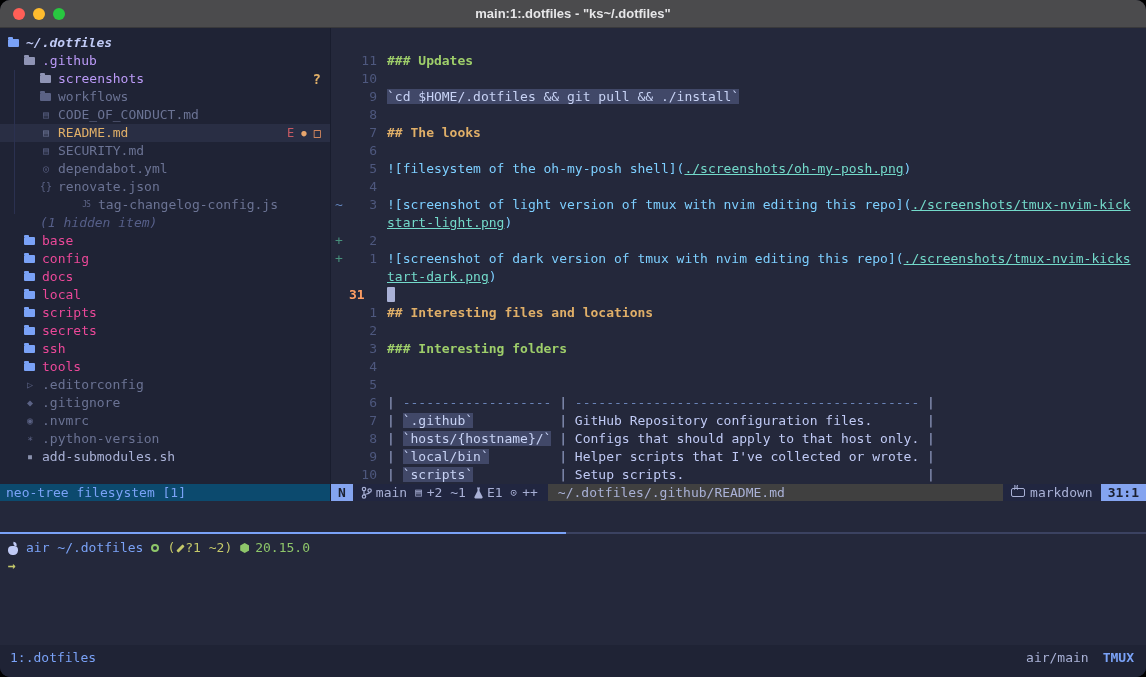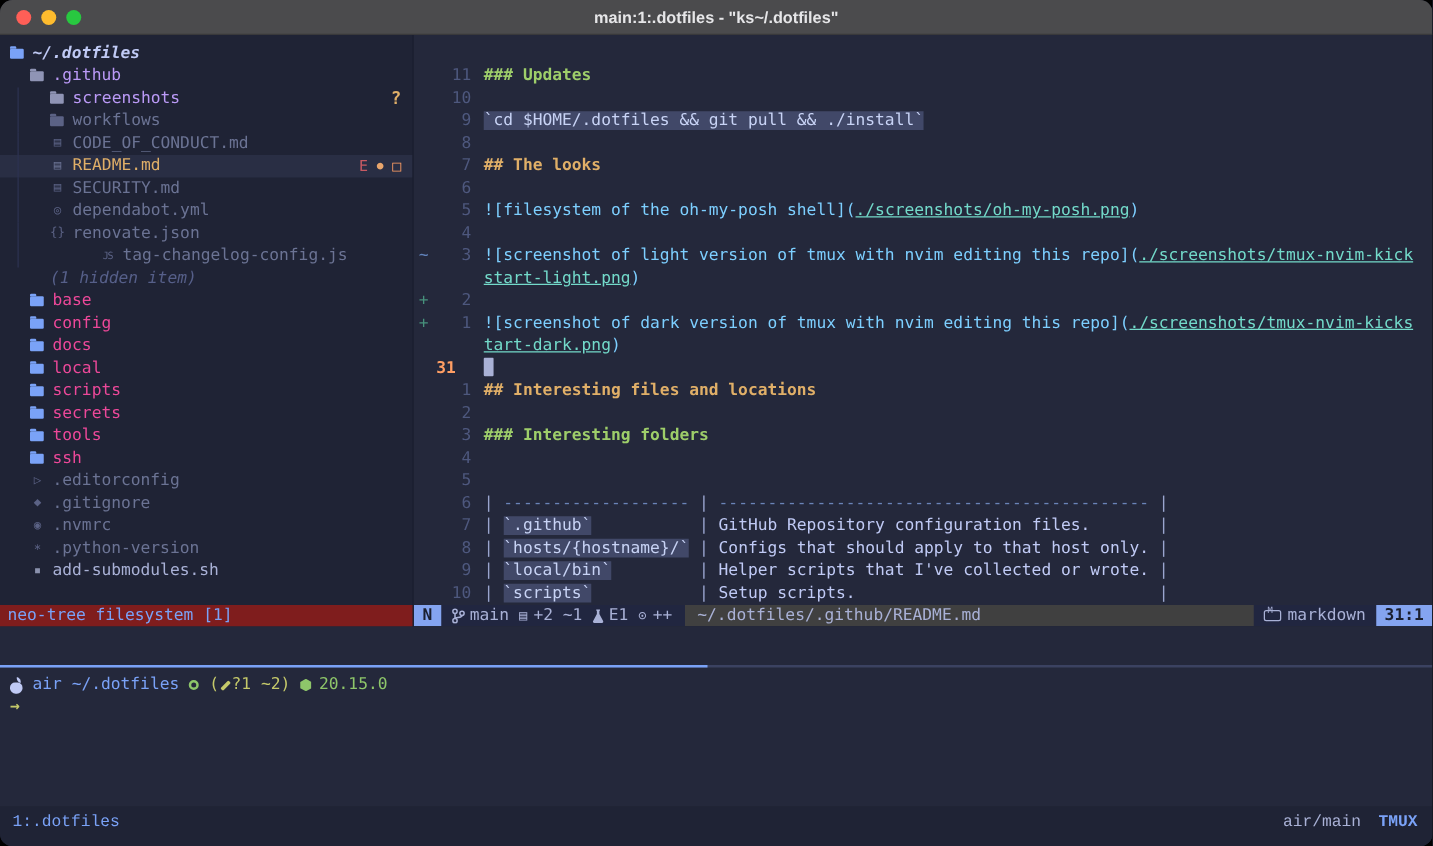--- a/index.html
+++ b/index.html
@@ -36,21 +36,21 @@
   .cls-dim { color: #6b7394; }
   .cls-blue { color: #ec4899; }
   .cls-fg { color: #a9b1d6; }
   .cls-selected { color: #e0af68; }
   .cls-hidden { color: #565f89; font-style: italic; }
   .tree-markers { margin-left: auto; padding-right: 9px; display: flex; gap: 7px; align-items: center; font-size: 12px; }
   .mk-err { color: #c75a63; }
   .mk-dot { color: #e8a56c; font-size: 9px; }
   .mk-sq { color: #ff9e64; font-size: 12px; }
   .mk-help { color: #e0af68; font-weight: bold; font-size: 14px; }
-  .sidebar-status { height: 17px; background: #7f1d1d; color: #7aa2f7; font-size: 13px; line-height: 17px; padding-left: 6px; white-space: pre; }
+  .sidebar-status { height: 17px; background: #0c4a6e; color: #7aa2f7; font-size: 13px; line-height: 17px; padding-left: 6px; white-space: pre; }
   
   .editor { flex: 1; display: flex; flex-direction: column; overflow: hidden; background: #24283b; }
   .ed-lines { flex: 1; padding-top: 24px; overflow: hidden; }
   .ed-row { height: 18px; line-height: 18px; display: flex; font-size: 13px; }
   .ed-sign { width: 16px; flex: none; text-align: center; }
   .sign-change { color: #6183bb; } .sign-add { color: #47917c; }
   .ed-num { width: 30px; flex: none; text-align: right; color: #4e587e; padding-right: 0; }
   .ed-num.current { text-align: left; color: #ff9e64; font-weight: bold; padding-left: 2px; }
   .ed-text { white-space: pre; padding-left: 10px; overflow: hidden; }
   .seg { white-space: pre; }
@@ -84,21 +84,21 @@
   .apple-icon::after { content: ""; position: absolute; left: 5px; top: 0; width: 4px; height: 4px; background: #c0caf5; border-radius: 0 100% 0 100%; transform: rotate(12deg); }
   .p-host, .p-path { color: #7aa2f7; }
   .git-circ { display: inline-block; width: 8px; height: 8px; border: 2px solid #8ec66a; border-radius: 50%; margin: 0 8px; flex: none; }
   .p-git { color: #c5c96a; }
   .pencil { display: inline-block; width: 10px; height: 10px; position: relative; flex: none; }
   .pencil::before { content: ""; position: absolute; left: 1px; top: 4px; width: 9px; height: 3px; background: #c5c96a; border-radius: 1px; transform: rotate(-45deg); }
   .hex { display: inline-block; width: 9px; height: 10px; background: #8ec66a; clip-path: polygon(50% 0,100% 25%,100% 75%,50% 100%,0 75%,0 25%); margin: 0 6px 0 8px; flex: none; }
   .p-node { color: #8ec66a; }
   .p-arrow { color: #c5c96a; font-weight: bold; }
   
-  .tmux-bar { height: 32px; background: #1f2335; display: flex; align-items: flex-start; padding: 5px 12px 0 10px; font-size: 13px; font-family: Liberation Mono, monospace; }
+  .tmux-bar { height: 32px; background: #1f2335; display: flex; align-items: flex-start; padding: 5px 12px 0 10px; font-size: 13px; }
   .tmux-window { color: #7aa2f7; }
   .tmux-right { margin-left: auto; display: flex; gap: 14px; }
   .tmux-host { color: #a9b1d6; }
   .tmux-badge { color: #7aa2f7; font-weight: bold; }
 </style>
 </head>
 <body>
 
 <div class="window">
 
@@ -124,22 +124,22 @@
           <div class="tree-row"><span class="tree-indent guided" style="width: 40px;"></span><span class="tree-ico icol-dim">◎</span><span class="tree-label cls-dim">dependabot.yml</span></div>
           <div class="tree-row"><span class="tree-indent guided" style="width: 40px;"></span><span class="tree-ico icol-dim">{}</span><span class="tree-label cls-dim">renovate.json</span></div>
           <div class="tree-row"><span class="tree-indent guided" style="width: 40px;"></span><span class="tree-ico js-ico icol-dim">JS</span><span class="tree-label cls-dim">tag-changelog-config.js</span></div>
           <div class="tree-row"><span class="tree-indent" style="width: 40px;"></span><span style="width: 0px;"></span><span class="tree-label cls-hidden">(1 hidden item)</span></div>
           <div class="tree-row"><span class="tree-indent" style="width: 24px;"></span><span class="ico-folder icol-blue"></span><span class="tree-label cls-blue">base</span></div>
           <div class="tree-row"><span class="tree-indent" style="width: 24px;"></span><span class="ico-folder icol-blue"></span><span class="tree-label cls-blue">config</span></div>
           <div class="tree-row"><span class="tree-indent" style="width: 24px;"></span><span class="ico-folder icol-blue"></span><span class="tree-label cls-blue">docs</span></div>
           <div class="tree-row"><span class="tree-indent" style="width: 24px;"></span><span class="ico-folder icol-blue"></span><span class="tree-label cls-blue">local</span></div>
           <div class="tree-row"><span class="tree-indent" style="width: 24px;"></span><span class="ico-folder icol-blue"></span><span class="tree-label cls-blue">scripts</span></div>
           <div class="tree-row"><span class="tree-indent" style="width: 24px;"></span><span class="ico-folder icol-blue"></span><span class="tree-label cls-blue">secrets</span></div>
+          <div class="tree-row"><span class="tree-indent" style="width: 24px;"></span><span class="ico-folder icol-blue"></span><span class="tree-label cls-blue">ssh</span></div>
           <div class="tree-row"><span class="tree-indent" style="width: 24px;"></span><span class="ico-folder icol-blue"></span><span class="tree-label cls-blue">tools</span></div>
-          <div class="tree-row"><span class="tree-indent" style="width: 24px;"></span><span class="ico-folder icol-blue"></span><span class="tree-label cls-blue">ssh</span></div>
           <div class="tree-row"><span class="tree-indent" style="width: 24px;"></span><span class="tree-ico icol-dim">▷</span><span class="tree-label cls-dim">.editorconfig</span></div>
           <div class="tree-row"><span class="tree-indent" style="width: 24px;"></span><span class="tree-ico icol-dim">◆</span><span class="tree-label cls-dim">.gitignore</span></div>
           <div class="tree-row"><span class="tree-indent" style="width: 24px;"></span><span class="tree-ico icol-dim">◉</span><span class="tree-label cls-dim">.nvmrc</span></div>
           <div class="tree-row"><span class="tree-indent" style="width: 24px;"></span><span class="tree-ico icol-dim">∗</span><span class="tree-label cls-dim">.python-version</span></div>
           <div class="tree-row"><span class="tree-indent" style="width: 24px;"></span><span class="tree-ico icol-fg">▪</span><span class="tree-label cls-fg">add-submodules.sh</span></div>
         </div>
       <div class="sidebar-status">neo-tree filesystem [1]</div>
     </div>
 
     <div class="editor">

